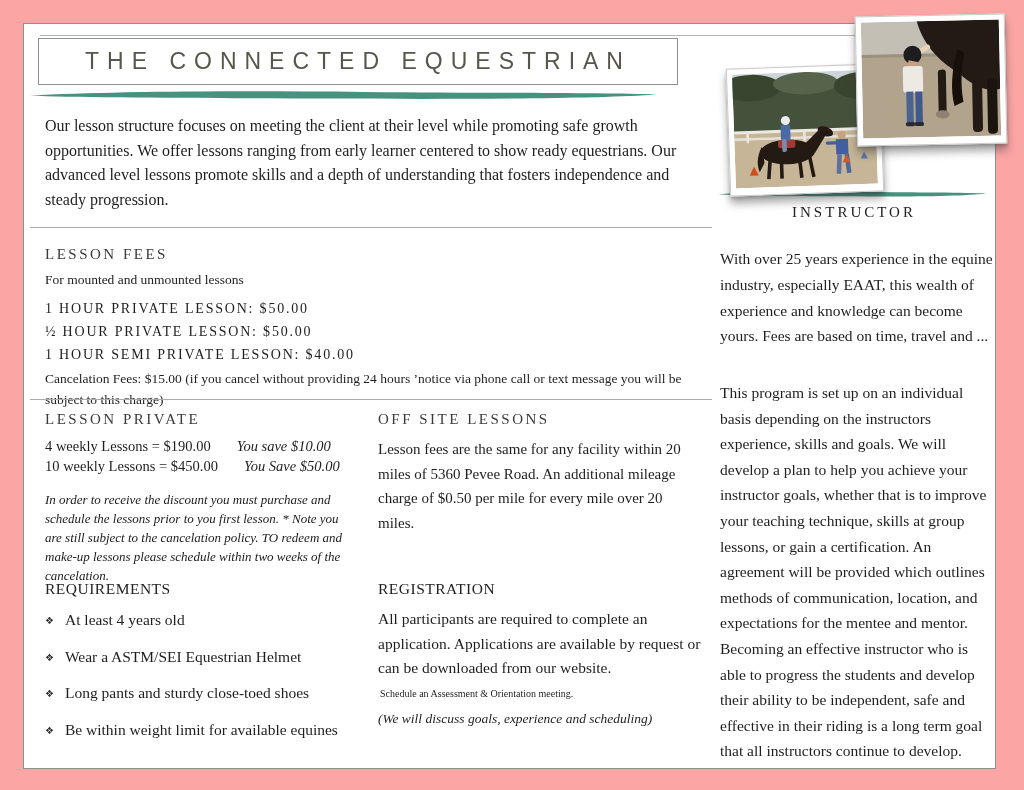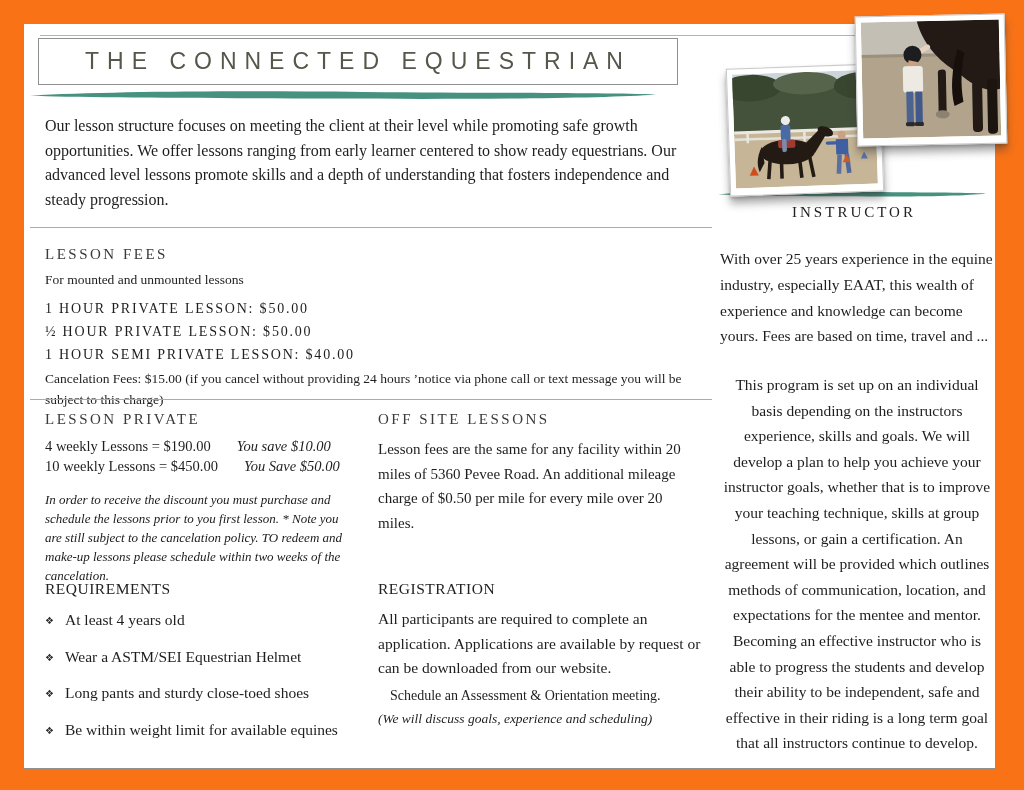--- a/index.html
+++ b/index.html
@@ -1,17 +1,17 @@
 <!DOCTYPE html>
 <html><head>
 <meta charset="utf-8">
 <style>
   html,body { margin:0; padding:0; background:#ffffff; }
   #stage {
-    position:relative; width:1024px; height:790px; background:#f97316;
+    position:relative; width:1024px; height:790px; background:#fca5a5;
     font-family:"Liberation Serif","DejaVu Serif",serif; color:#1e1e1e;
     overflow:hidden;
   }
   .abs { position:absolute; }
 
   #page-border {
     left:23px; top:23px; width:971px; height:744px;
     border:1.5px solid #8f8f8f; background:#ffffff;
   }
   #top-rule { left:40px; top:35px; width:918px; height:1px; background:#b4b4b4; }
@@ -58,28 +58,28 @@
   #offsite-heading { left:378px; top:411px; }
   #offsite-body { left:378px; top:437px; width:322px; font-size:15px; line-height:24.5px; }
 
   #requirements-heading { left:45px; top:580px; }
   #requirements-list { left:45px; top:610px; width:320px; list-style:none; margin:0; padding:0; }
   #requirements-list li { display:flex; align-items:baseline; margin-bottom:14.5px; font-size:15.5px; line-height:20px; }
   #requirements-list .bullet { font-size:10px; margin-right:11px; color:#2e2e2e; position:relative; top:-1px; }
 
   #registration-heading { left:378px; top:580px; }
   #registration-body { left:378px; top:607px; width:330px; font-size:15.5px; line-height:24.5px; }
-  #registration-schedule { left:390px; top:688px; width:330px; font-size:14px; }
+  #registration-schedule { left:380px; top:688px; width:330px; font-size:10px; }
   #registration-schedule-note { left:378px; top:711px; width:330px; font-size:13.5px; font-style:italic; }
 
   
   #instructor-heading { left:718px; top:203px; width:272px; text-align:center;
     font-size:15px; letter-spacing:3px; line-height:19.5px; color:#222; }
   #instructor-para-1 { left:720px; top:246px; width:274px; font-size:15.5px; line-height:25.8px; }
-  #instructor-para-2 { left:720px; top:372px; width:274px; font-size:15.5px; line-height:25.6px;text-align:center; }
+  #instructor-para-2 { left:720px; top:380px; width:274px; font-size:15.5px; line-height:25.6px; }
 
   
   .photo {
     background:#ffffff; border:1px solid #c9c9c9; padding:5px 5px 7px 5px;
     box-shadow:0 7px 9px rgba(60,60,60,0.45), 0 2px 3px rgba(0,0,0,0.2);
   }
   #photo-arena { left:728px; top:66px; width:142px; height:114px; transform:rotate(-2deg); z-index:2; }
   #photo-grooming { left:856px; top:15px; width:138px; height:116px; transform:rotate(-1.2deg); z-index:3; }
   .photo svg { display:block; width:100%; height:100%; }
 

